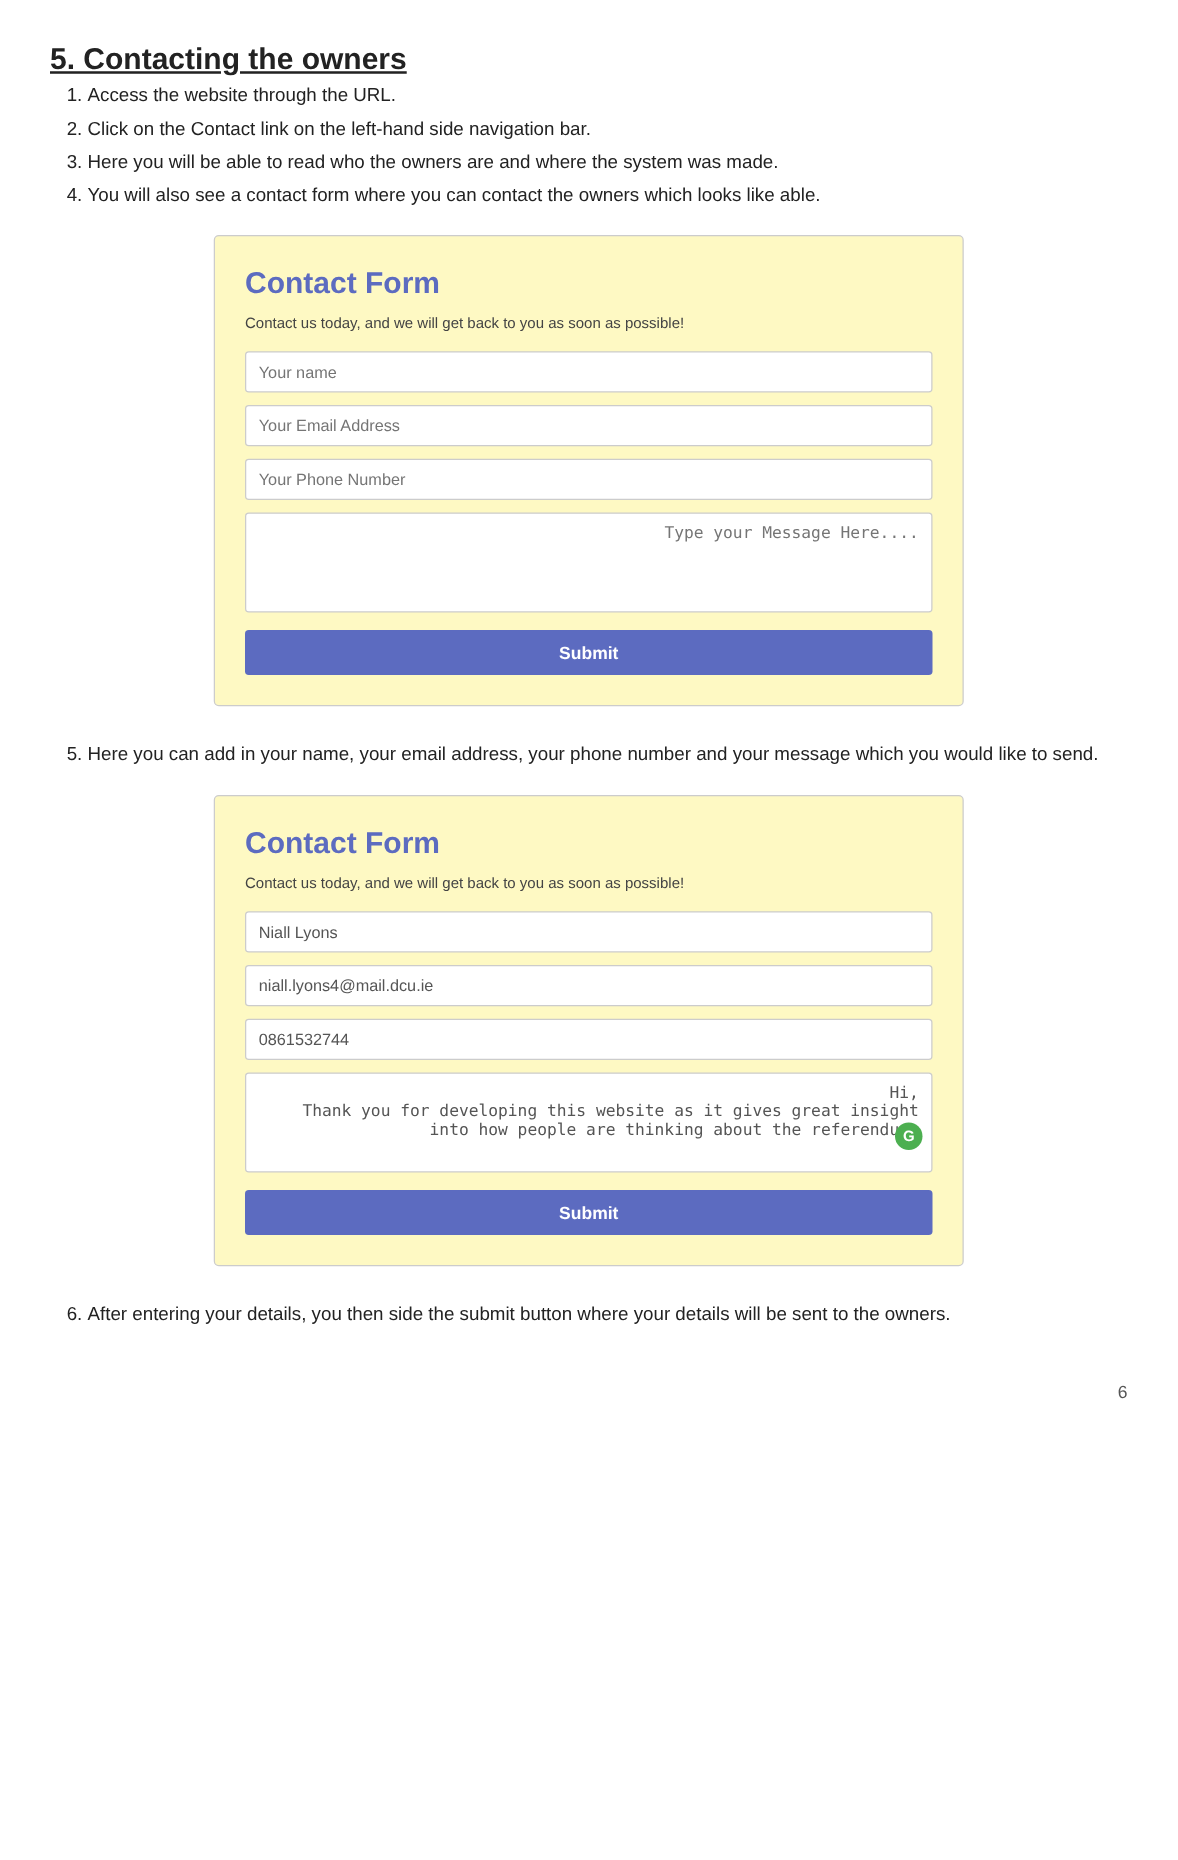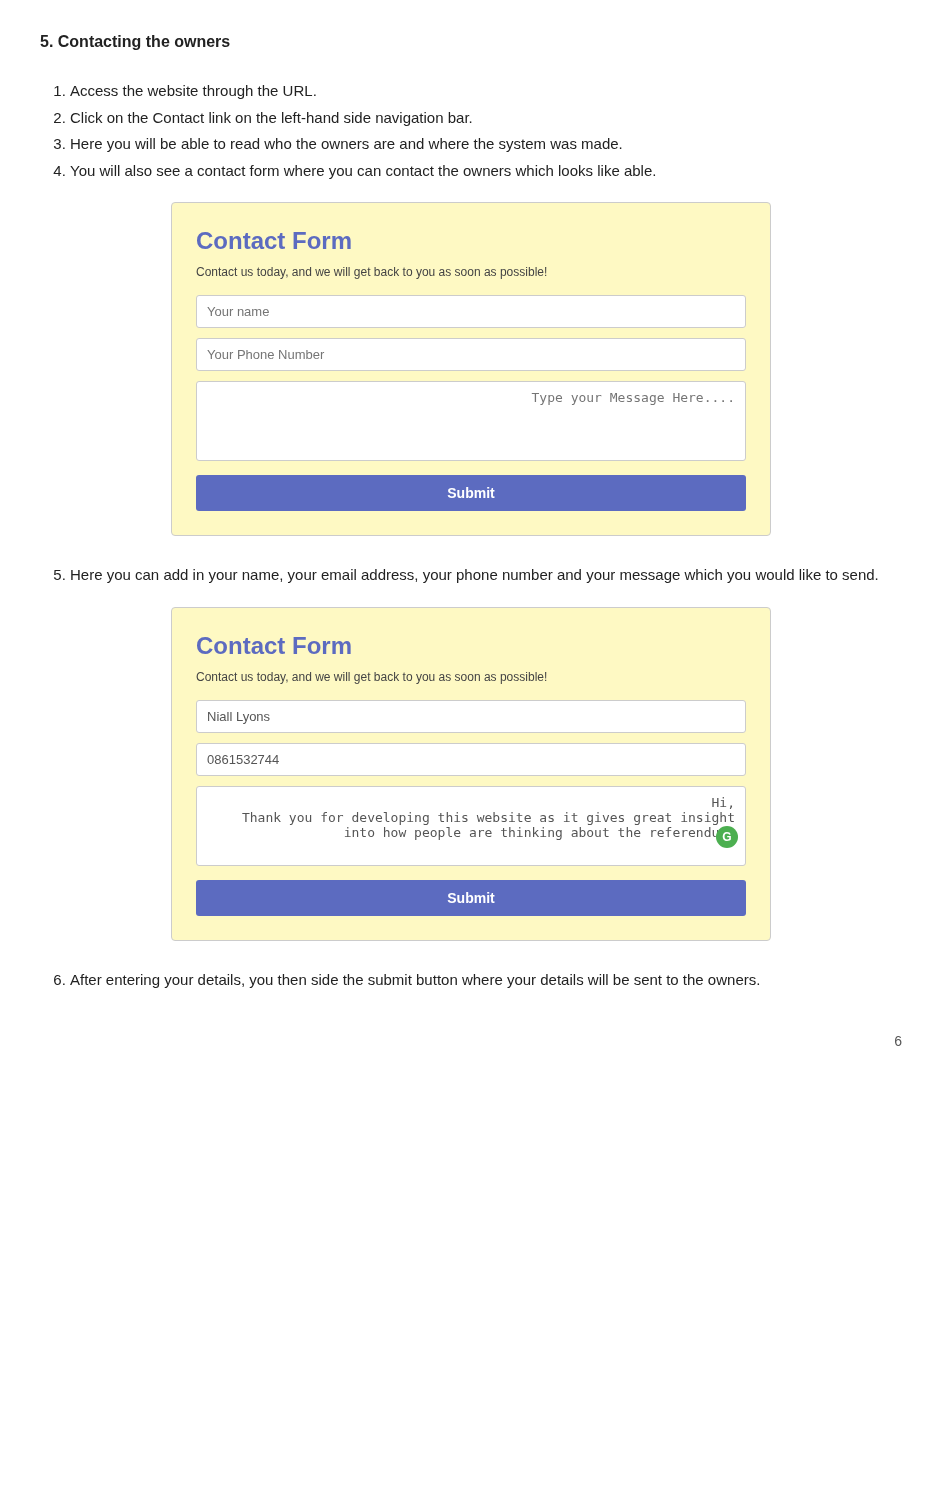--- a/index.html
+++ b/index.html
@@ -7,28 +7,28 @@
       font-family: Arial, sans-serif;
       background: #fff;
       color: #222;
       font-size: 15px;
       line-height: 1.5;
       padding: 30px 40px;
       max-width: 942px;
     }
 
     h1 {
-      font-size: 16px;
+      font-size: 24px;
       font-weight: bold;
+      text-decoration: underline;
     }
 
     ol {
       margin-left: 30px;
       margin-bottom: 24px;
-      margin-top: 26px;
     }
 
     ol li {
       margin-bottom: 4px;
       font-size: 15px;
     }
 
     .contact-form-box {
       border: 1px solid #ccc;
       border-radius: 4px;
@@ -131,34 +131,36 @@
   <li>Click on the Contact link on the left-hand side navigation bar.</li>
   <li>Here you will be able to read who the owners are and where the system was made.</li>
   <li>You will also see a contact form where you can contact the owners which looks like able.</li>
 </ol>
 
 <div class="contact-form-box">
   <h2>Contact Form</h2>
   <p class="subtitle">Contact us today, and we will get back to you as soon as possible!</p>
 
   <input type="text" placeholder="Your name" style="">
+  <input type="text" placeholder="Your Email Address" style="">
   <input type="text" placeholder="Your Phone Number" style="">
   <textarea placeholder="Type your Message Here...." style=""></textarea>
   <button class="submit-btn">Submit</button>
 </div>
 
 <ol class="section-list" start="5">
   <li>Here you can add in your name, your email address, your phone number and your message which you would like to send.</li>
 </ol>
 
 <div class="contact-form-box">
   <h2>Contact Form</h2>
   <p class="subtitle">Contact us today, and we will get back to you as soon as possible!</p>
 
   <input type="text" placeholder="Your name" value="Niall Lyons" style="">
+  <input type="text" placeholder="Your Email Address" value="niall.lyons4@mail.dcu.ie" style="">
   <input type="text" placeholder="Your Phone Number" value="0861532744" style="">
   <div class="textarea-wrapper">
     <textarea placeholder="Type your Message Here...." style="">Hi,
 Thank you for developing this website as it gives great insight into how people are thinking about the referendum.</textarea>
     <div class="grammarly-icon">G</div>
   </div>
   <button class="submit-btn">Submit</button>
 </div>
 
 <ol class="section-list" start="6">

